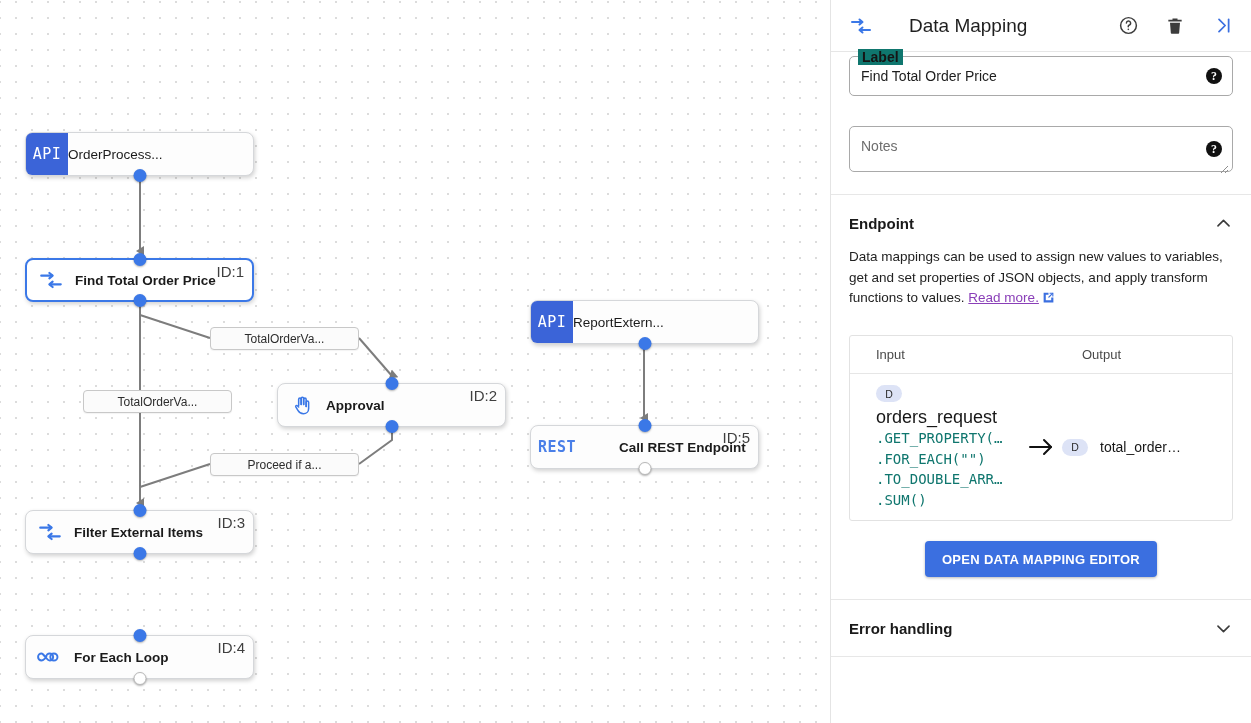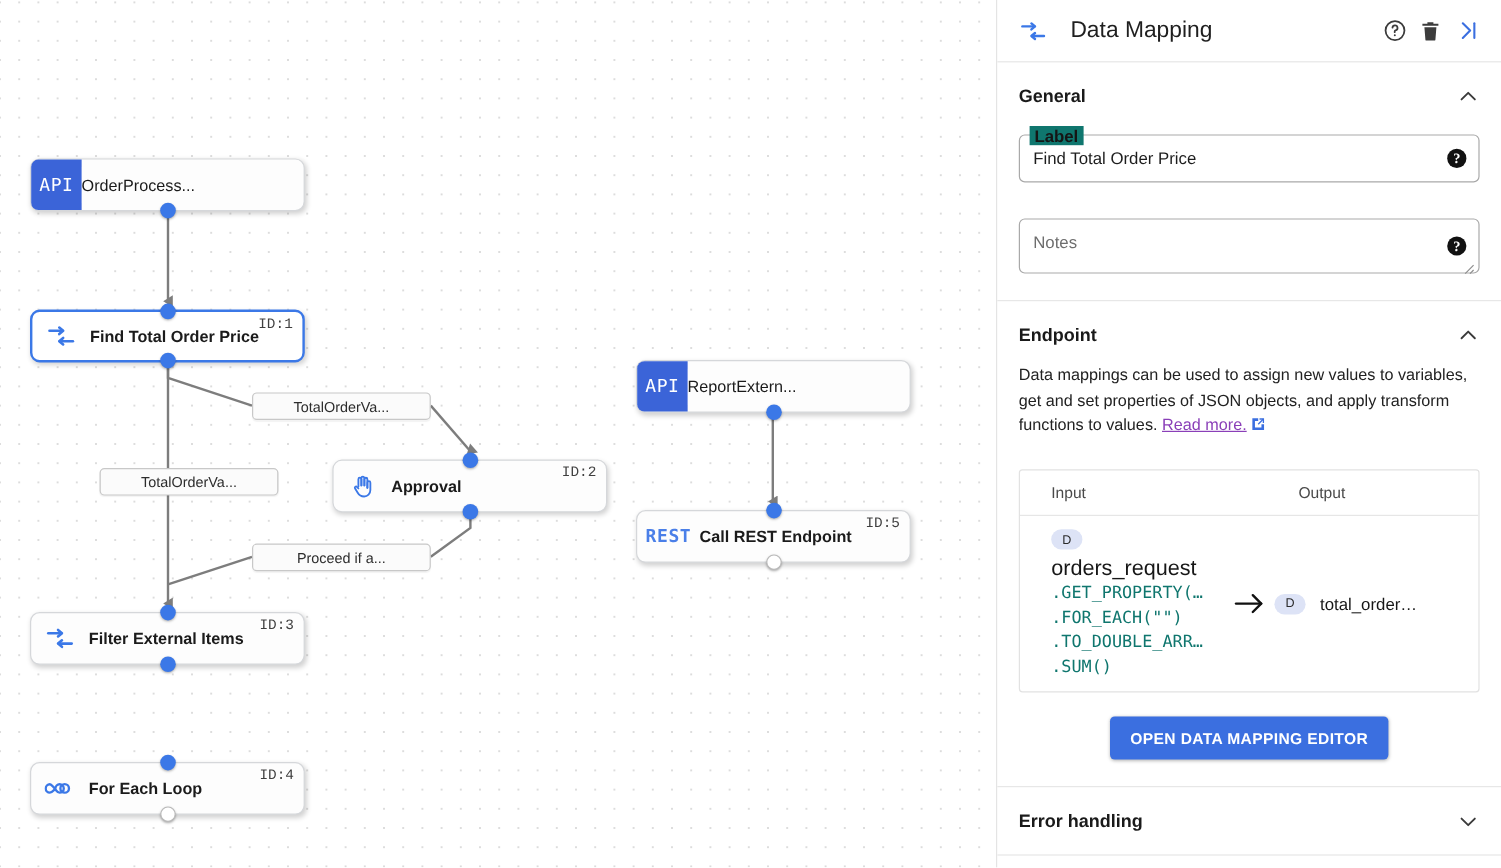--- a/index.html
+++ b/index.html
@@ -52,22 +52,22 @@
     width: 48px; display: flex; align-items: center; justify-content: center;
     color: #3b78e7;
   }
   .node-title {
     font-size: 13.5px; color: #1b1b1b; font-weight: bold;
     white-space: nowrap;
   }
   .node-title.plain { font-weight: normal; font-size: 13.5px; }
   .node-id {
     position: absolute; top: 3px; right: 8px;
-    font-size: 12px; color: #3f3f3f;
-    font-family: Liberation Mono, monospace;
+    font-size: 15px; color: #3f3f3f;
+    font-family: Liberation Sans, sans-serif;
   }
   .port {
     position: absolute; width: 13px; height: 13px; border-radius: 50%;
     background: #3b78e7; left: 50%; transform: translateX(-50%);
     box-shadow: 0 1px 2px rgba(0,0,0,.3);
   }
   .port.top { top: -7px; }
   .port.bot { bottom: -7px; }
   .port.open { background: #ffffff; border: 1px solid #b9b9b9; }
 
@@ -83,21 +83,21 @@
   
   #panel {
     width: 421px; height: 723px;
     border-left: 1px solid #e4e4e4;
     background: #fff;
     display: flex; flex-direction: column;
     overflow: hidden;
   }
   .panel-header {
     height: 52px; flex: 0 0 52px;
-    display: flex; align-items: center; gap: 0;
+    display: flex; align-items: center; gap: 17px;
     padding: 0 14px 0 18px;
     border-bottom: 1px solid #e6e6e6;
   }
   .panel-header .hicon { color:#3b78e7; display:flex; align-items:center; }
   .panel-title {
     font-size: 19px; color: #1f1f1f; margin-left: 19px; flex: 1;
   }
   .hdr-btn {
     width: 30px; height: 30px; display: flex; align-items: center; justify-content: center;
     color: #3c3c3c; cursor: pointer;
@@ -270,21 +270,21 @@
           <div class="node-title">For Each Loop</div>
           <div class="node-id">ID:4</div>
           <div class="port top"></div>
           <div class="port bot open"></div>
         </div>
         <div class="node" style="left: 530px; top: 300px; width: 229px; height: 44px;">
           <div class="node-badge">API</div>
           <div class="node-title plain">ReportExtern...</div>
           <div class="port bot"></div>
         </div>
-        <div class="node" style="left: 530px; top: 425px; width: 229px; height: 44px;">
+        <div class="node" style="left: 530px; top: 425px; width: 229px; height: 44px; gap: 36px;">
           <div class="node-badge rest">REST</div>
           <div class="node-title">Call REST Endpoint</div>
           <div class="node-id">ID:5</div>
           <div class="port top"></div>
           <div class="port bot open"></div>
         </div>
       </div>
     <div id="labels-layer">
         <div class="edge-label" style="left: 210px; top: 327px; width: 149px;">TotalOrderVa...</div>
         <div class="edge-label" style="left: 83px; top: 390px; width: 149px;">TotalOrderVa...</div>
@@ -319,28 +319,20 @@
       </div>
       <div class="hdr-btn blue">
         <svg width="21" height="21" viewBox="0 0 24 24" fill="none" stroke="currentColor" stroke-width="2" stroke-linecap="round" stroke-linejoin="round">
           <path d="M8 5 L15 12 L8 19"></path>
             <path d="M19 5 L19 19"></path>
         </svg>
       </div>
     </div>
 
     <div class="section">
-      <div class="section-head">
-        <h3>General</h3>
-        <span class="chev">
-          <svg width="19" height="19" viewBox="0 0 24 24" fill="none" stroke="currentColor" stroke-width="2" stroke-linecap="round" stroke-linejoin="round">
-              <path d="M5 15 L12 8 L19 15"></path>
-            </svg>
-        </span>
-      </div>
 
       <div class="field">
         <div class="outline">
           <span class="fval">Find Total Order Price</span>
         </div>
         <span class="flabel">Label</span>
         <span class="help-dot">?</span>
       </div>
 
       <div class="field" style="margin-top:30px;">

